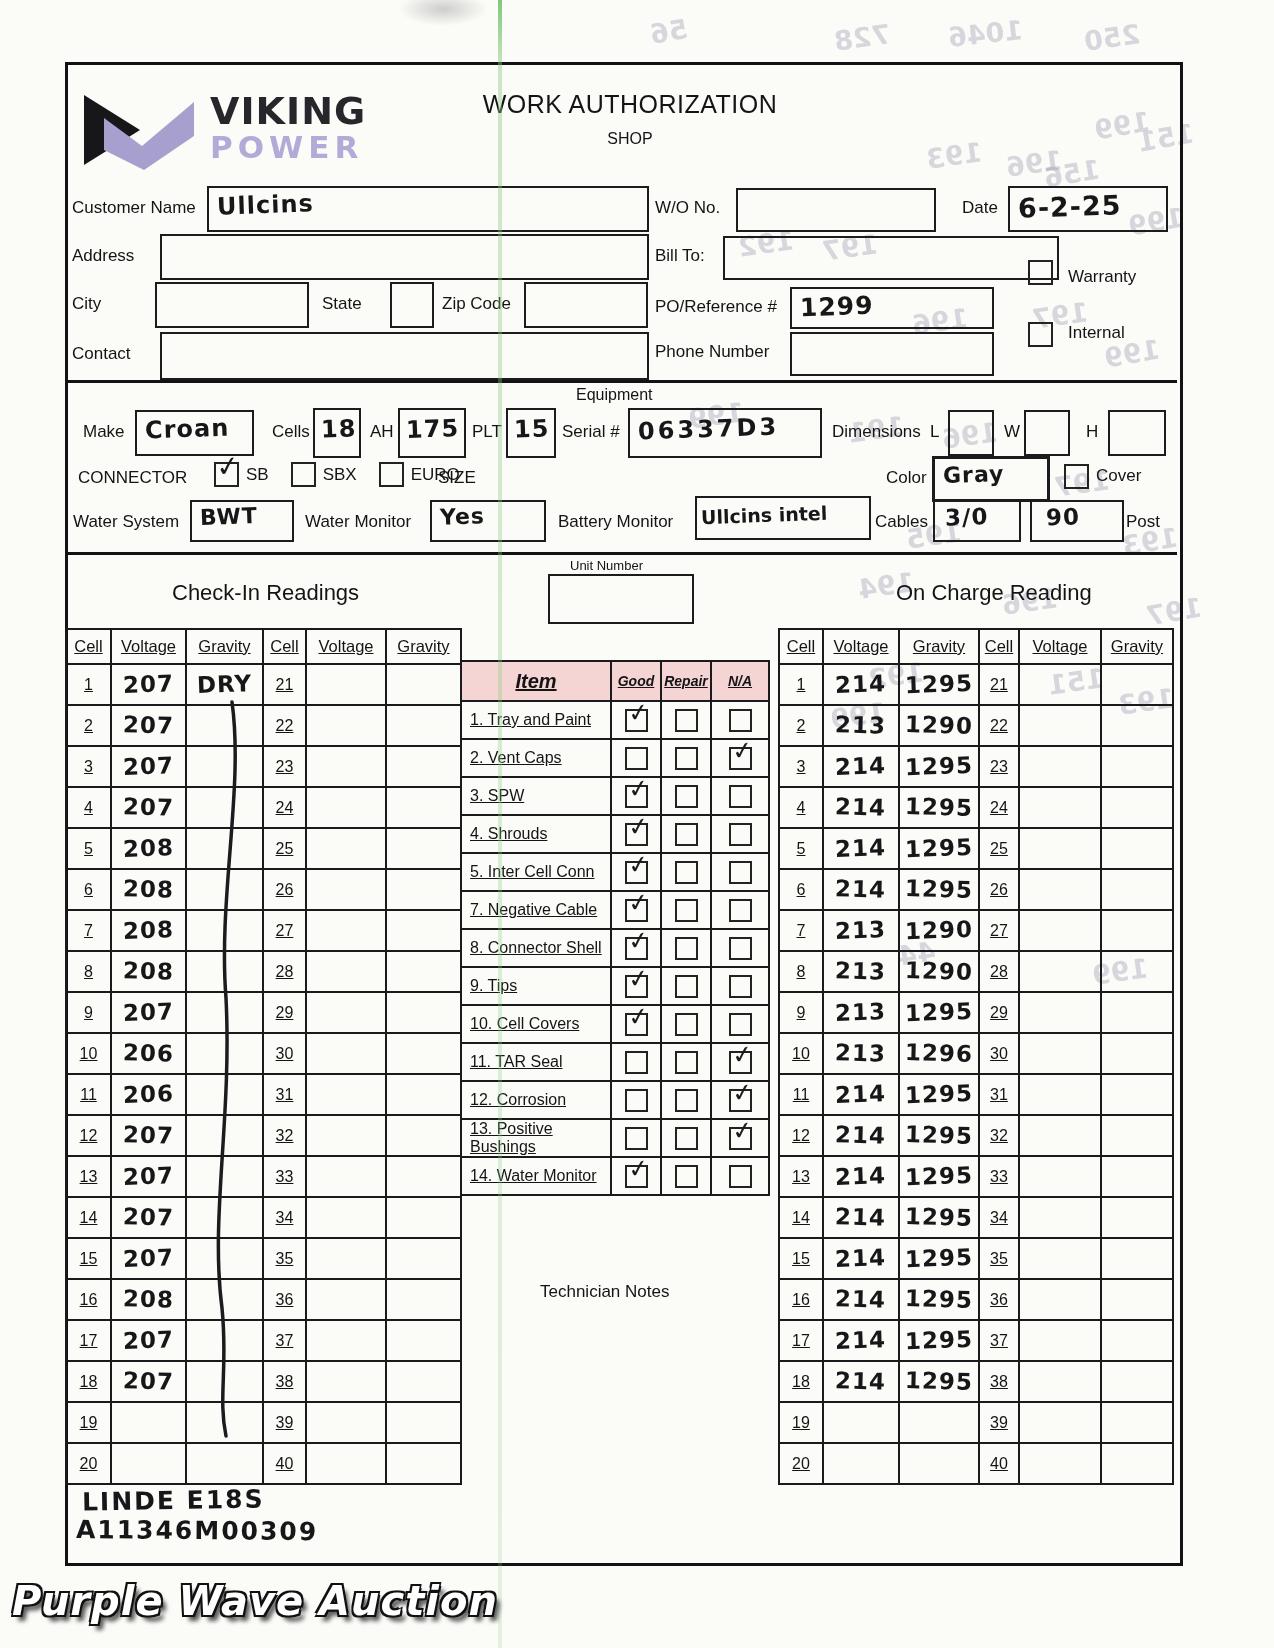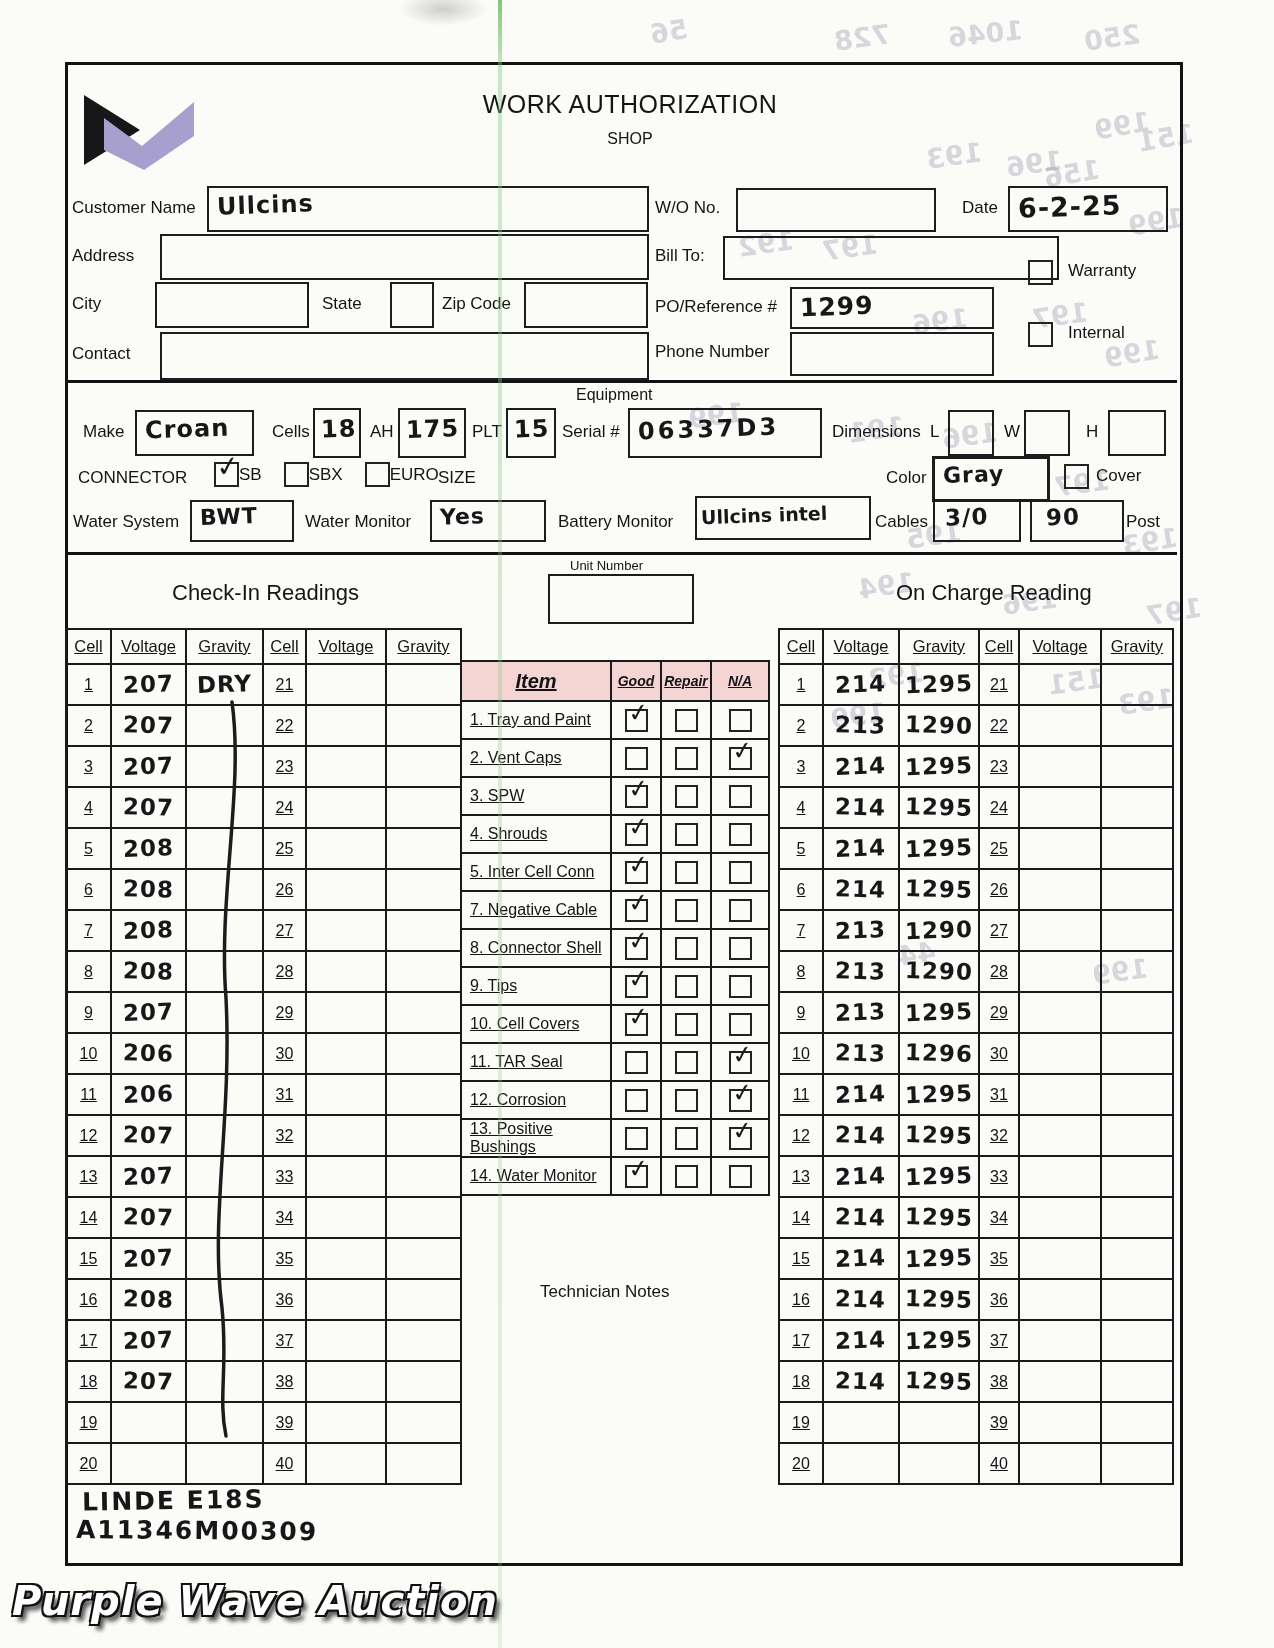--- a/index.html
+++ b/index.html
@@ -22,21 +22,21 @@
   .hw{font-family:"DejaVu Sans",sans-serif;font-weight:700;color:#17171a;display:inline-block;
       transform:rotate(-2deg);letter-spacing:1px;}
   .box .hw{padding:3px 8px;font-size:24px;}
   .hline{position:absolute;left:65px;width:1112px;height:0;border-top:3px solid #121214;}
   
   .cb{display:inline-block;width:21px;height:21px;border:2px solid #222;position:relative;
       vertical-align:middle;flex:none;}
   .cb.checked::after{content:"\2713";position:absolute;left:0px;top:-14px;font-size:28px;font-weight:700;
       color:#1a1a1c;font-family:"DejaVu Sans",sans-serif;transform:rotate(-8deg);}
   .opt{display:inline-flex;align-items:center;margin-right:22px;}
-  .optlbl{font-size:17px;}
+  .optlbl{font-size:17px;margin-left:7px;}
   .optrow{position:absolute;white-space:nowrap;}
   
   .logo{position:absolute;left:84px;top:92px;display:flex;align-items:flex-start;}
   .logo-text{margin-left:14px;line-height:1;}
   .logo-v{font-size:38px;font-weight:800;letter-spacing:1px;color:#26262b;font-family:"DejaVu Sans",sans-serif;}
   .logo-p{font-size:31px;font-weight:800;letter-spacing:5px;color:#b1abd8;font-family:"DejaVu Sans",sans-serif;margin-top:2px;}
   .title{position:absolute;left:390px;top:90px;width:480px;text-align:center;font-size:25px;letter-spacing:.5px;}
   .subtitle{position:absolute;left:390px;top:130px;width:480px;text-align:center;font-size:16px;}
   .bigtitle{position:absolute;font-size:22px;text-align:right;}
   
@@ -102,37 +102,41 @@
   <div class="green-line"></div>
   <div class="form-border"></div>
 
   <div class="layer">
 
     <div class="logo">
       <svg width="112" height="78" viewBox="0 0 112 78">
         <polygon points="0,3 56,38 0,73" fill="#17171a"></polygon>
         <polygon points="20,26 58,54 110,10 110,44 60,78 20,58" fill="#a7a0ce"></polygon>
       </svg>
+      <div class="logo-text">
+        <div class="logo-v">VIKING</div>
+        <div class="logo-p">POWER</div>
+      </div>
     </div>
     <div class="title">WORK AUTHORIZATION</div>
     <div class="subtitle">SHOP</div>
 
     <span class="lbl" style="left:72px;top:198px">Customer Name</span>
     <div class="box" style="left:207px;top:186px;width:438px;height:42px"><span class="hw">Ullcins</span></div>
     <span class="lbl" style="left:655px;top:198px">W/O No.</span>
     <div class="box" style="left:736px;top:188px;width:196px;height:40px"></div>
     <span class="lbl" style="left:962px;top:198px">Date</span>
     <div class="box" style="left:1008px;top:186px;width:156px;height:42px"><span class="hw" style="font-size:27px">6-2-25</span></div>
 
     <span class="lbl" style="left:72px;top:246px">Address</span>
     <div class="box" style="left:160px;top:234px;width:485px;height:42px"></div>
     <span class="lbl" style="left:655px;top:246px">Bill To:</span>
     <div class="box" style="left:723px;top:236px;width:332px;height:40px"></div>
     <span class="cb" style="position:absolute;left:1028px;top:260px"></span>
-    <span class="lbl" style="left:1068px;top:261px">Warranty</span>
+    <span class="lbl" style="left:1068px;top:267px">Warranty</span>
 
     <span class="lbl" style="left:72px;top:294px">City</span>
     <div class="box" style="left:155px;top:282px;width:150px;height:42px"></div>
     <span class="lbl" style="left:322px;top:294px">State</span>
     <div class="box" style="left:390px;top:282px;width:40px;height:42px"></div>
     <span class="lbl" style="left:442px;top:294px">Zip Code</span>
     <div class="box" style="left:524px;top:282px;width:120px;height:42px"></div>
     <span class="lbl" style="left:655px;top:297px">PO/Reference #</span>
     <div class="box" style="left:790px;top:287px;width:200px;height:38px"><span class="hw" style="font-size:25px">1299</span></div>
     <span class="cb" style="position:absolute;left:1028px;top:322px"></span>

